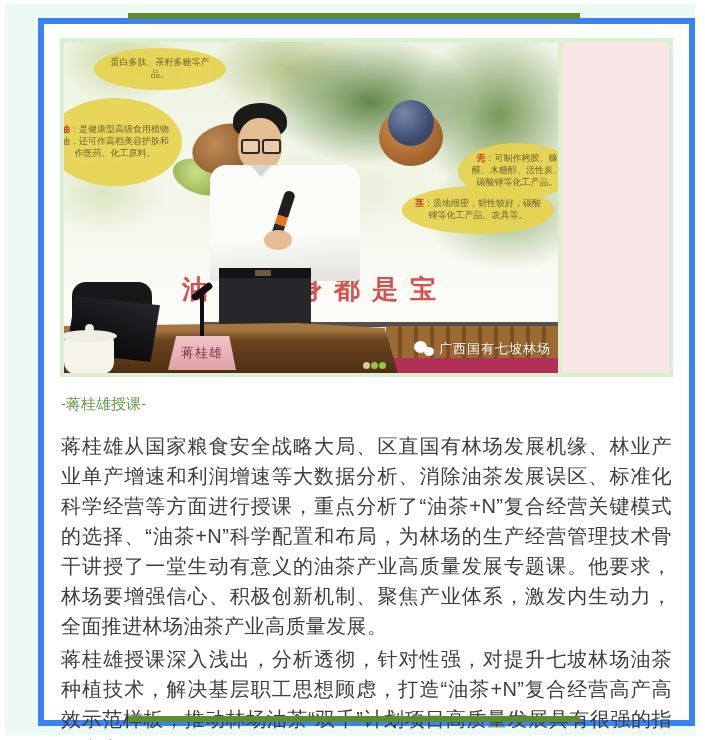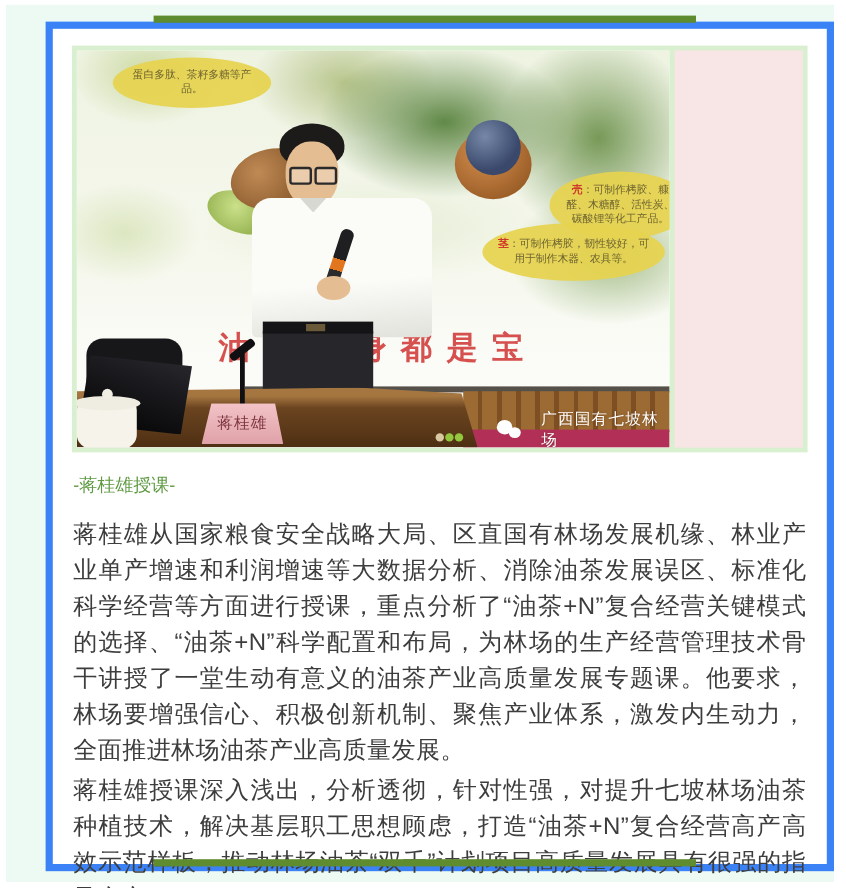--- a/index.html
+++ b/index.html
@@ -64,21 +64,21 @@
   .slide-title{
     position:absolute;left:118px;top:230px;z-index:4;white-space:nowrap;
     font-size:26px;font-weight:700;letter-spacing:12px;color:#d5504e;
   }
   
   .screen-edge{position:absolute;left:140px;top:280px;width:354px;height:5px;background:#55514a;z-index:4;}
   .wood-strip{position:absolute;left:322px;top:284px;width:172px;height:34px;z-index:4;
     background:repeating-linear-gradient(90deg,#9c6a33 0 12px,#7d4f23 12px 16px);}
   .stage-front{position:absolute;left:322px;top:316px;width:172px;height:15px;background:#b23058;z-index:4;}
   .watermark{
-    position:absolute;left:350px;top:298px;z-index:6;display:flex;align-items:center;gap:16px;
+    position:absolute;left:350px;top:298px;z-index:6;display:flex;align-items:center;gap:4px;
     color:#ffffff;font-size:13px;letter-spacing:1px;text-shadow:0 0 2px rgba(90,50,20,.6);font-family:Liberation Mono, monospace;
   }
   .wm-icon{position:relative;width:21px;height:17px;flex:none;}
   .wm-icon::before{content:"";position:absolute;left:0;top:0;width:13px;height:12px;background:#fff;border-radius:50%;}
   .wm-icon::after{content:"";position:absolute;left:10px;top:6px;width:10px;height:9px;background:#fff;border-radius:50%;}
   
   .chair{position:absolute;left:8px;top:240px;width:80px;height:55px;background:#17171a;border-radius:14px 14px 0 0;z-index:5;}
   .hair{position:absolute;left:169px;top:61px;width:54px;height:36px;background:#1d1b1a;border-radius:50% 50% 42% 42%;z-index:6;}
   .face{position:absolute;left:174px;top:76px;width:44px;height:54px;background:#e5bd92;border-radius:46%;z-index:6;}
   .lens{position:absolute;width:15px;height:11px;border:2px solid #2a2a2a;border-radius:3px;background:rgba(255,255,255,.25);z-index:7;}
@@ -138,25 +138,28 @@
     <div class="photo">
       <div class="foliage"></div>
       <div class="fruit fruit-leaf"></div>
       <div class="fruit fruit-center"></div>
       <div class="fruit fruit-husk"></div>
       <div class="fruit fruit-blue"></div>
 
       <div class="bubble b1">
           <span><span class="lead"></span><span>蛋白多肽、茶籽多糖等产品。</span></span>
         </div>
+      <div class="bubble b2">
+          <span><span class="lead">油</span><span>：是健康型高级食用植物油，还可作高档美容护肤和作医药、化工原料。</span></span>
+        </div>
       <div class="bubble b4">
           <span><span class="lead">壳</span><span>：可制作栲胶、糠醛、木糖醇、活性炭、碳酸锂等化工产品。</span></span>
         </div>
       <div class="bubble b5">
-          <span><span class="lead">茎</span><span>：可制作栲胶，韧性较好，可用于制作木器、农具等。</span></span>
+          <span><span class="lead">茎</span><span>：质地细密，韧性较好，碳酸锂等化工产品、农具等。</span></span>
         </div>
 
       <div class="slide-title">油茶全身都是宝</div>
 
       <div class="screen-edge"></div>
       <div class="wood-strip"></div>
       <div class="stage-front"></div>
 
       <div class="chair"></div>
 

